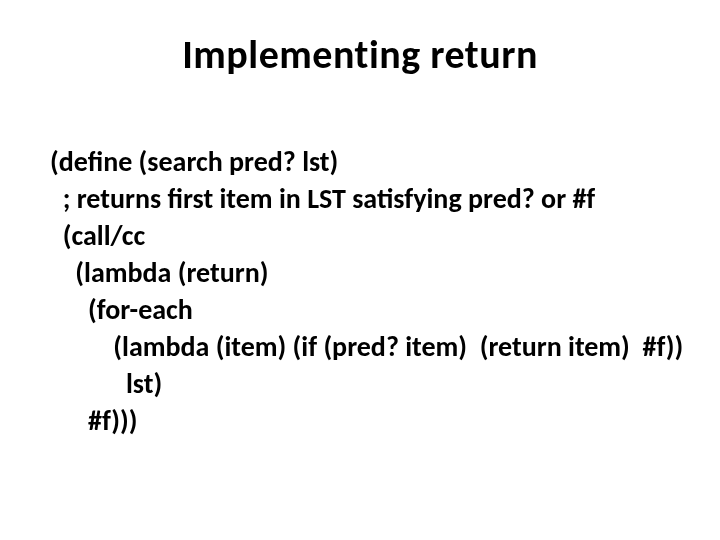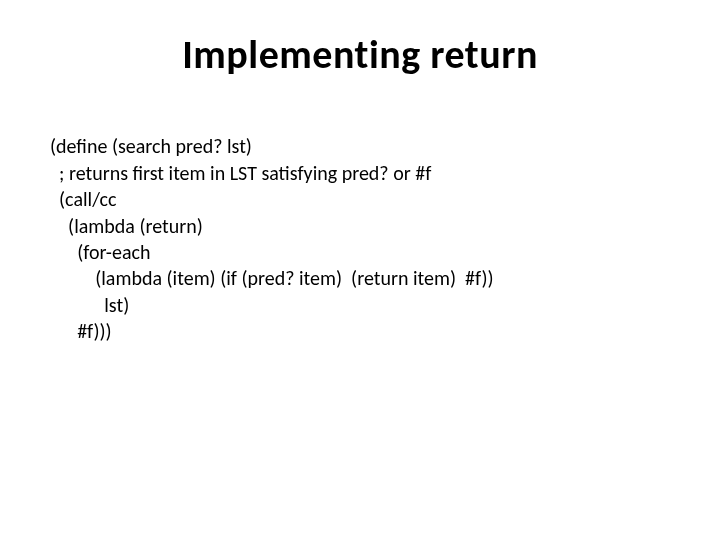--- a/index.html
+++ b/index.html
@@ -19,24 +19,24 @@
     padding: 30px 50px 22px 50px;
   }
   .title {
     font-size: 40px;
     font-weight: 700;
     text-align: center;
     margin: 0 0 28px 0;
     letter-spacing: 0.5px;
   }
   .code {
-    font-size: 20px;
+    font-size: 28px;
     line-height: 1.32;
     white-space: pre;
-    font-weight: 400;
+    font-weight: 700;
   }
 </style>
 </head>
 <body>
 
 <div class="slide">
   <h1 class="title">Implementing return</h1>
   <div class="code">
 <span>(define (search pred? lst)</span>
 <span>  ; returns first item in LST satisfying pred? or #f</span>

